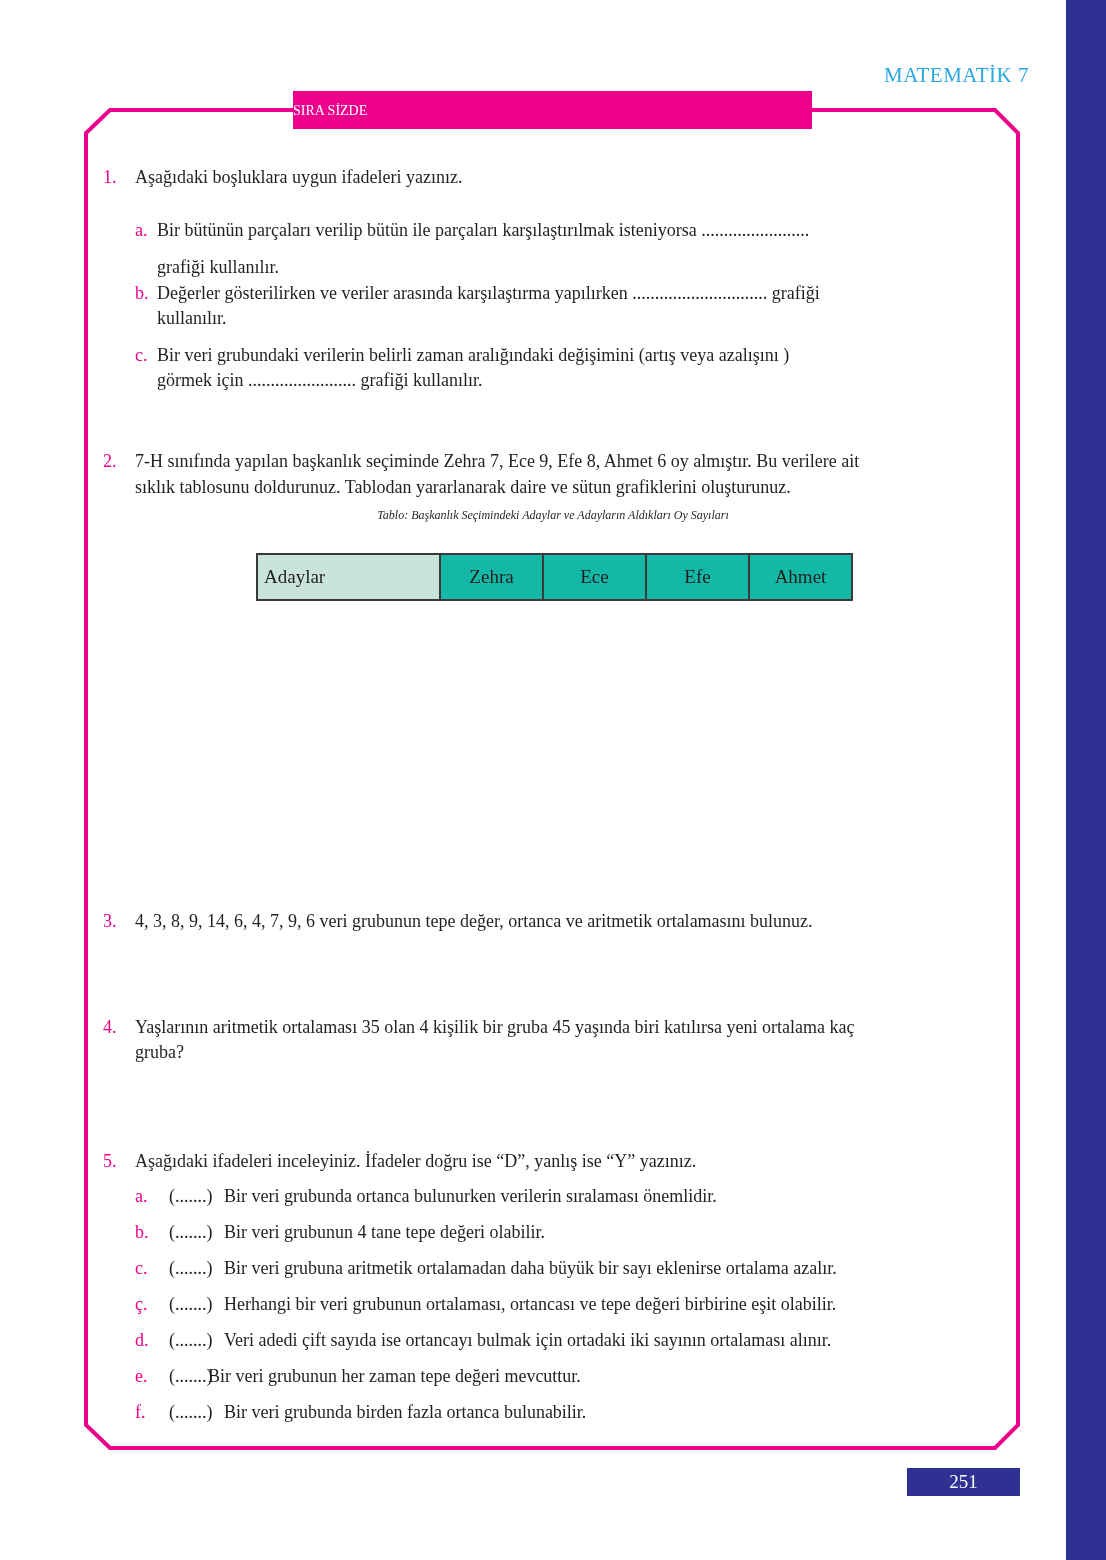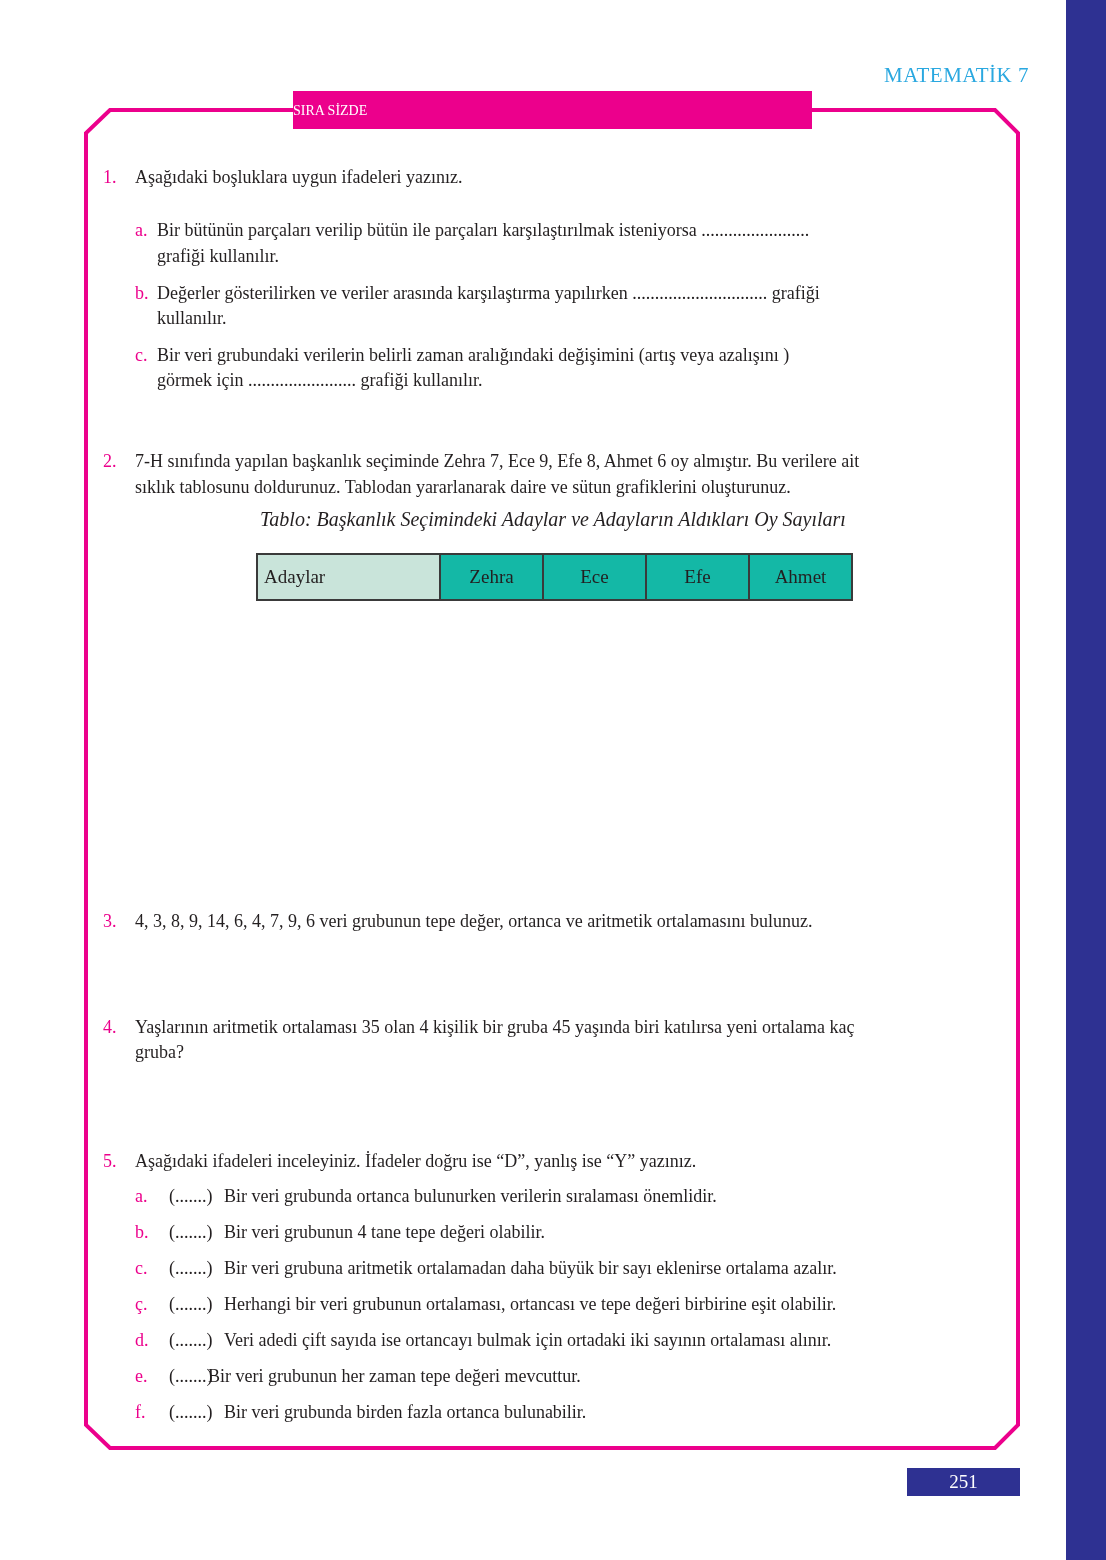--- a/index.html
+++ b/index.html
@@ -6,21 +6,21 @@
   body { width:1106px; height:1560px; position:relative; background:#ffffff; overflow:hidden;
          font-family:"Liberation Serif","DejaVu Serif",serif; color:#231f20; }
   .sidebar { position:absolute; left:1066px; top:0; width:40px; height:1560px; background:#2e3192; }
   .subject { position:absolute; left:855px; top:63px; font-size:21px; color:#2aa8e0; letter-spacing:0.5px; white-space:nowrap;margin-left:29px; }
   .frame { position:absolute; left:0; top:0; }
   .header-band { position:absolute; left:293px; top:91px; width:519px; height:38px; background:#ec008c;
                  color:#ffffff; font-size:14px; text-align:left; line-height:40px; }
   .q { position:absolute; font-size:18px; line-height:27px; }
   .num { color:#ec008c; position:absolute; }
   .txt { position:absolute; }
-  .caption { position:absolute; left:0; width:1106px; top:508px; text-align:center; font-style:italic; font-size:20px; }
+  .caption { position:absolute; left:0; width:1106px; top:508px; text-align:center; font-style:italic; font-size:12px; }
   table.freq { position:absolute; left:256px; top:553px; border-collapse:collapse; font-size:19px; }
   table.freq td { border:2px solid #3a3a3a; height:28px; padding:8px 6px; }
   td.hdr { background:#c9e4da; width:169px; text-align:left; }
   td.cell { background:#14b8a6; width:89px; text-align:center; }
   .page-num { position:absolute; left:907px; top:1468px; width:113px; height:28px; background:#2e3192; color:#ffffff;
               font-size:19px; text-align:center; line-height:28px; }
 </style>
 </head>
 <body>
 
@@ -35,21 +35,21 @@
 <div class="header-band">
   <span>SIRA SİZDE</span>
 </div>
 
 <div>
   <span class="q num" style="left:103px;top:164px;">1.</span>
   <span class="q txt" style="left:135px;top:164px;">Aşağıdaki boşluklara uygun ifadeleri yazınız.</span>
 
   <span class="q num" style="left:135px;top:217px;">a.</span>
   <span class="q txt" style="left:157px;top:217px;white-space:nowrap;">Bir bütünün parçaları verilip bütün ile parçaları karşılaştırılmak isteniyorsa ........................</span>
-  <span class="q txt" style="left:157px;top:243px;text-align:right;">grafiği kullanılır.</span>
+  <span class="q txt" style="left:157px;top:254px;text-align:right;">grafiği kullanılır.</span>
 
   <span class="q num" style="left:135px;top:280px;">b.</span>
   <span class="q txt" style="left:157px;top:280px;white-space:nowrap;">Değerler gösterilirken ve veriler arasında karşılaştırma yapılırken .............................. grafiği</span>
   <span class="q txt" style="left:157px;top:305px;">kullanılır.</span>
 
   <span class="q num" style="left:135px;top:342px;">c.</span>
   <span class="q txt" style="left:157px;top:342px;white-space:nowrap;">Bir veri grubundaki verilerin belirli zaman aralığındaki değişimini (artış veya azalışını )</span>
   <span class="q txt" style="left:157px;top:367px;white-space:nowrap;">görmek için ........................ grafiği kullanılır.</span>
 </div>
 

